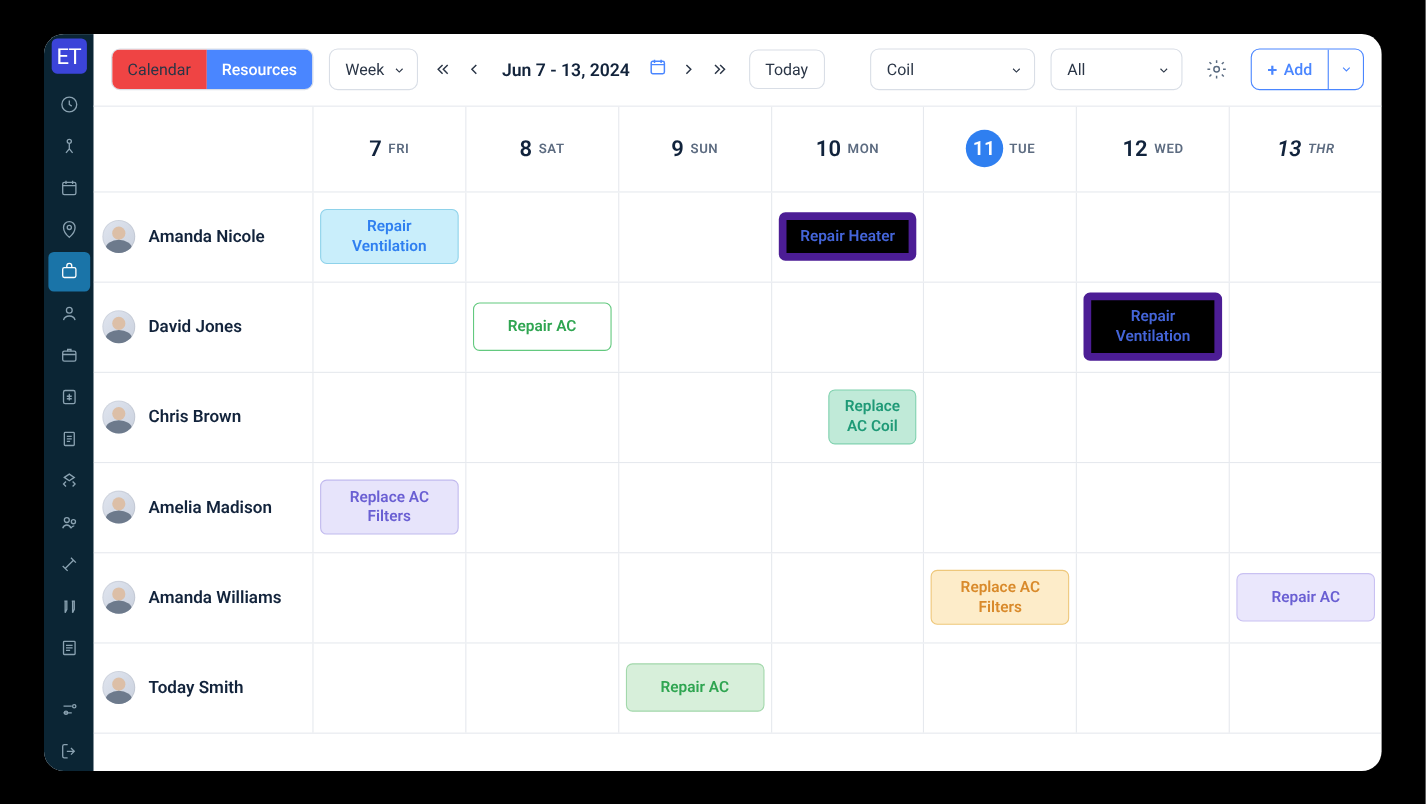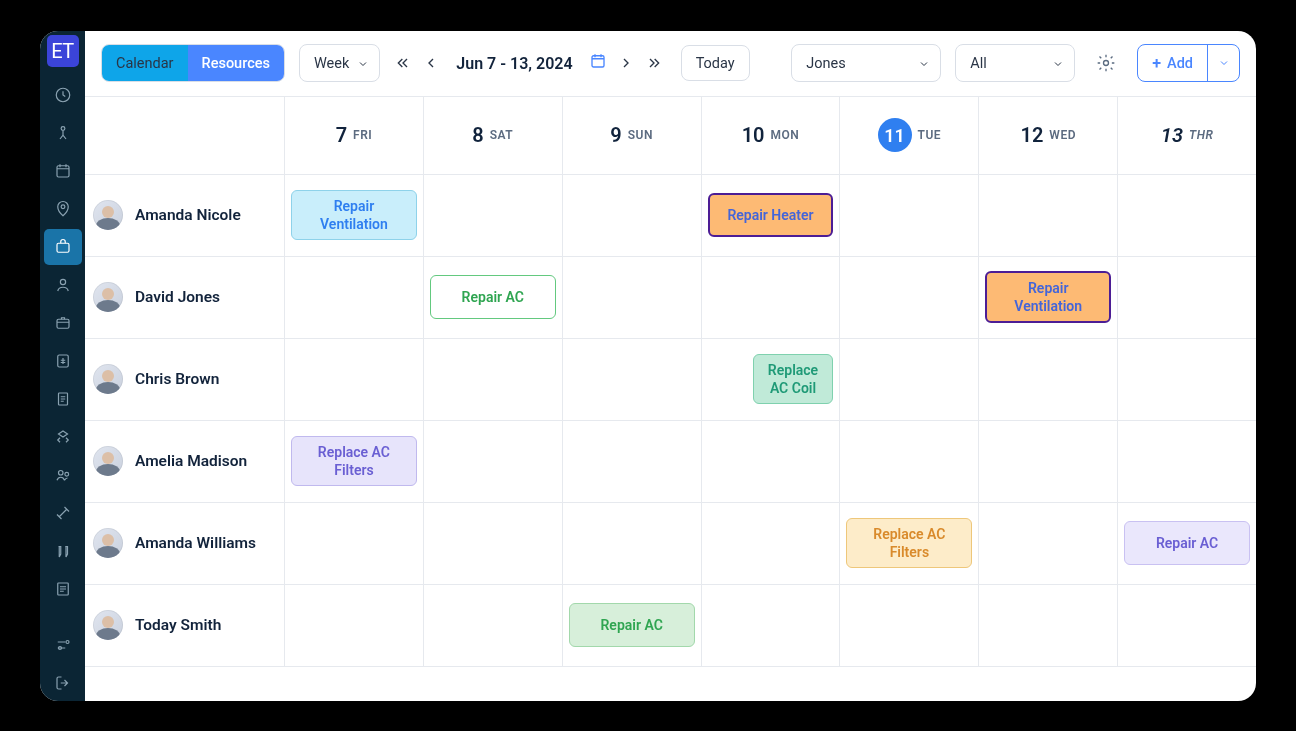--- a/index.html
+++ b/index.html
@@ -72,21 +72,21 @@
     border: 1px solid #d9dee6;
     border-radius: 8px;
     overflow: hidden;
     height: 38px;
   }
   .seg-btn {
     padding: 0 14px;
     display: flex; align-items: center;
     font-size: 14.5px;
     color: #2a3546;
-    background: #0ea5e9;
+    background: #ef4444;
     cursor: pointer;
   }
   .seg-btn.active { background: #4a86ff; color: #fff; font-weight: 500; }
 
   .dd {
     height: 38px;
     border: 1px solid #d9dee6;
     border-radius: 8px;
     display: flex; align-items: center;
     padding: 0 10px 0 14px;
@@ -205,21 +205,21 @@
     border-radius: 6px;
     display:flex;align-items:center;justify-content:center;
     text-align:center;
     font-size: 14px;
     font-weight: 600;
     padding: 6px 8px;
     line-height: 1.3;
     cursor: pointer;
   }
   .s-cyan    { background:#c9eefb; border:1px solid #8ed2ea; color:#2f7ff0; }
-  .s-blue    { background:#fdba74; border:2px solid #4c1d95; color:#4465d9; }
+  .s-blue    { background:#000000; border:7px solid #4c1d95; color:#4465d9; }
   .s-greenO  { background:#fff; border:1.5px solid #63c97f; color:#2fa551; }
   .s-teal    { background:#c0ead8; border:1px solid #7fd1ae; color:#1f9a77;margin-left:45px; }
   .s-violet  { background:#e7e4fb; border:1px solid #c0b9ee; color:#6a5fd3; }
   .s-orange  { background:#fdecc9; border:1px solid #eec77a; color:#d98a2b; }
   .s-lav     { background:#eae7fc; border:1px solid #c9c1f2; color:#6a5fd3; }
   .s-green2  { background:#d7efda; border:1px solid #a2d8ab; color:#2fa551; }
 
 </style>
 </head>
 <body>
@@ -366,21 +366,21 @@
               <path d="M6 6l6 6-6 6M13 6l6 6-6 6"></path>
             </svg>
           </div>
       </div>
 
       <div class="today-btn">Today</div>
 
       <div class="grow"></div>
 
       <div class="dd big">
-        <span>Jones</span>
+        <span>Coil</span>
         <span class="chev"><svg viewBox="0 0 24 24" width="12" height="12">
               <path d="M6 9l6 6 6-6"></path>
             </svg></span>
       </div>
       <div class="dd big" style="min-width:120px">
         <span>All</span>
         <span class="chev"><svg viewBox="0 0 24 24" width="12" height="12">
               <path d="M6 9l6 6 6-6"></path>
             </svg></span>
       </div>

